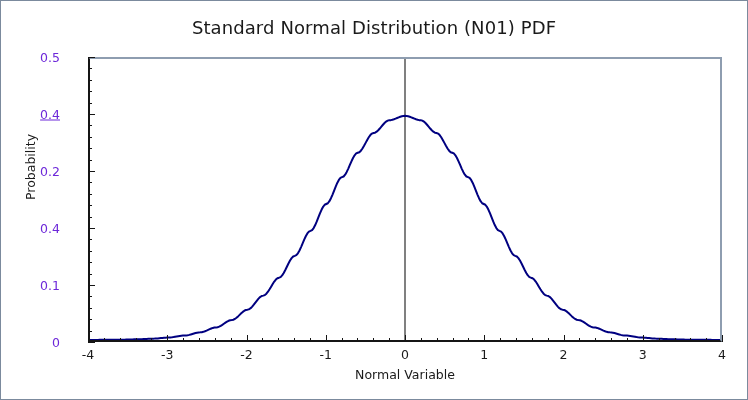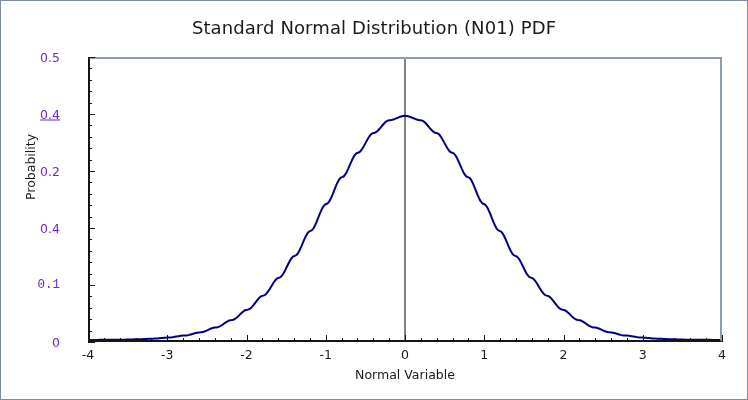--- a/index.html
+++ b/index.html
@@ -197,21 +197,21 @@
       <div class="xlabel-val" style="left: 245.5px;">-2</div>
       <div class="xlabel-val" style="left: 324.8px;">-1</div>
       <div class="xlabel-val" style="left: 404px;">0</div>
       <div class="xlabel-val" style="left: 483.3px;">1</div>
       <div class="xlabel-val" style="left: 562.5px;">2</div>
       <div class="xlabel-val" style="left: 641.8px;">3</div>
       <div class="xlabel-val" style="left: 721px;">4</div>
     </div>
   <div id="labels-y">
       <div class="ylabel-val" style="top: 341px;">0</div>
-      <div class="ylabel-val" style="top: 284px; font-family: Liberation Mono, monospace;">0.1</div>
+      <div class="ylabel-val" style="top: 284px;">0.1</div>
       <div class="ylabel-val" style="top: 227px;">0.4</div>
       <div class="ylabel-val" style="top: 170px;">0.2</div>
       <div class="ylabel-val" style="top: 113px; text-decoration: underline;">0.4</div>
       <div class="ylabel-val" style="top: 56px;">0.5</div>
     </div>
 
   <div id="xaxis-title">Normal Variable</div>
 
   <div id="yaxis-title">Probability</div>
 

